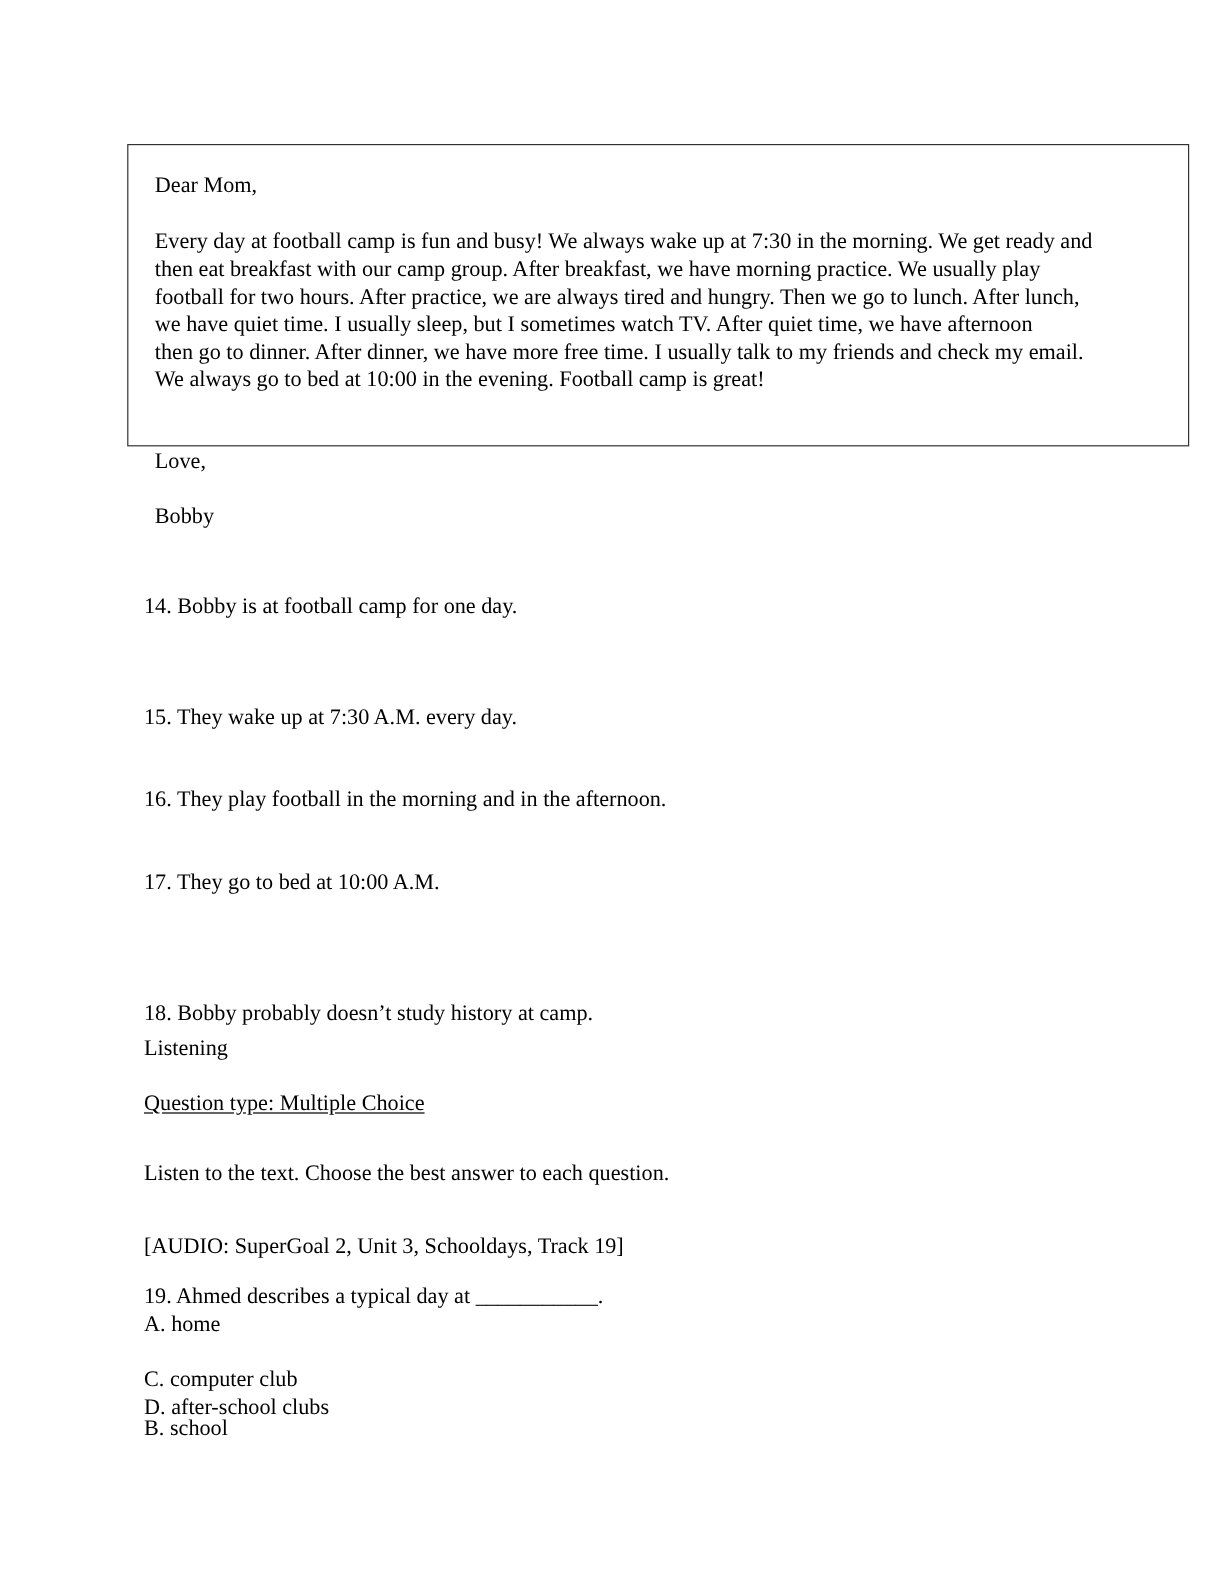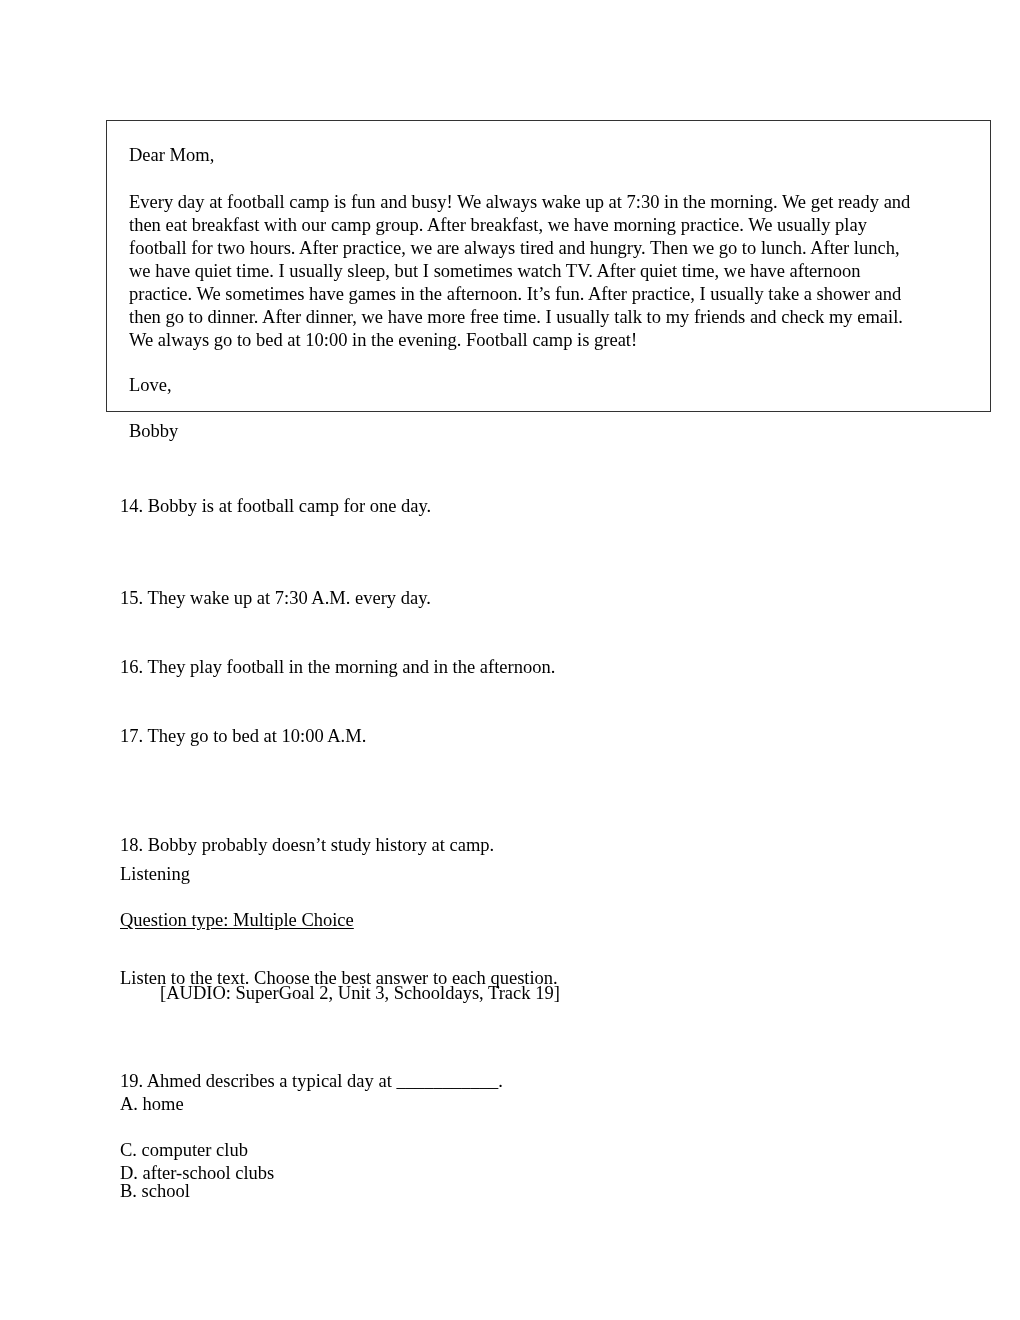--- a/index.html
+++ b/index.html
@@ -14,21 +14,21 @@
       font-family: "Liberation Serif", "DejaVu Serif", serif;
       font-size: 18.5px;
       color: #000000;
       overflow: hidden;
     }
     .letter-box {
       position: absolute;
       left: 106px;
       top: 120px;
       width: 885px;
-      height: 292px;
+      height: 252px;
       border: 1px solid #333333;
       box-sizing: border-box;
     }
     .letter-line {
       position: absolute;
       left: 22px;
       white-space: nowrap;
       line-height: 23px;
     }
     .letter-body {
@@ -53,21 +53,20 @@
 </head>
 <body>
 
 <div class="letter-box">
   <div class="letter-line" style="top:23px;">Dear Mom,</div>
   <div class="letter-body">
     <div>Every day at football camp is fun and busy! We always wake up at 7:30 in the morning. We get ready and</div>
     <div>then eat breakfast with our camp group. After breakfast, we have morning practice. We usually play</div>
     <div>football for two hours. After practice, we are always tired and hungry. Then we go to lunch. After lunch,</div>
     <div>we have quiet time. I usually sleep, but I sometimes watch TV. After quiet time, we have afternoon</div>
-    <div>practice. We sometimes have games in the afternoon. It’s fun. After practice, I usually take a shower and</div>
     <div>then go to dinner. After dinner, we have more free time. I usually talk to my friends and check my email.</div>
     <div>We always go to bed at 10:00 in the evening. Football camp is great!</div>
   </div>
   <div class="letter-line" style="top:253px;">Love,</div>
   <div class="letter-line" style="top:299px;">Bobby</div>
 </div>
 
 <div class="line" style="top:495px;">
   <span>14.</span>
   <span>Bobby is at football camp for one day.</span>
@@ -85,21 +84,21 @@
   <span>They go to bed at 10:00 A.M.</span>
 </div>
 <div class="line" style="top:834px;">
   <span>18.</span>
   <span>Bobby probably doesn’t study history at camp.</span>
 </div>
 
 <div class="line bold" style="top:863px;">Listening</div>
 <div class="line underline" style="top:909px;">Question type: Multiple Choice</div>
 <div class="line bold" style="top:955px;margin-top:12px;">Listen to the text. Choose the best answer to each question.</div>
-<div class="line" style="top:982px;margin-left:40px;"><span>[AUDIO: SuperGoal 2, Unit 3, </span><span class="bold">Schooldays,</span><span> Track 19]</span></div>
+<div class="line" style="top:1028px;"><span>[AUDIO: SuperGoal 2, Unit 3, </span><span class="bold">Schooldays,</span><span> Track 19]</span></div>
 
 <div class="line" style="top:1070px;">
   <span>19.</span>
   <span>Ahmed describes a typical day at ___________.</span>
 </div>
 <div class="line" style="top:1093px;">A. home</div>
 <div class="line" style="top:1180px;">B. school</div>
 <div class="line" style="top:1139px;">C. computer club</div>
 <div class="line" style="top:1162px;">D. after-school clubs</div>
 

